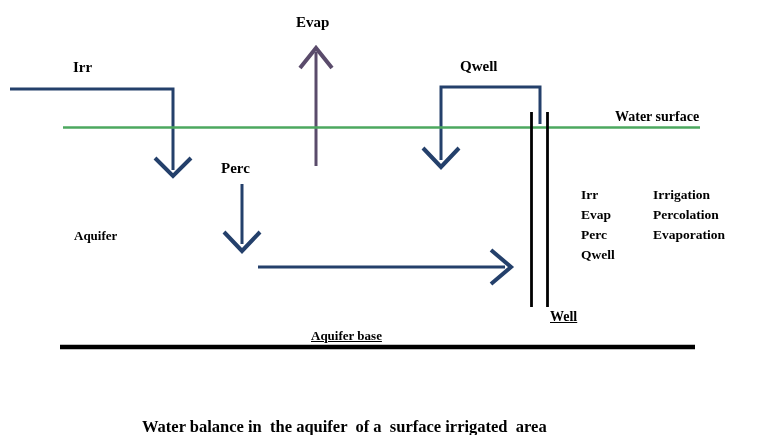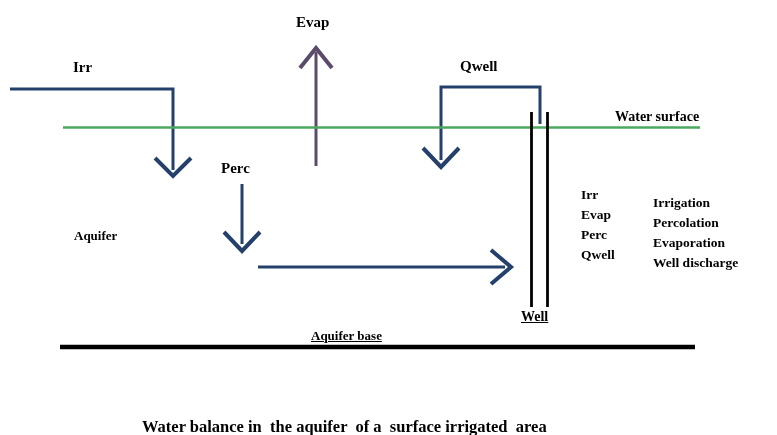--- a/index.html
+++ b/index.html
@@ -44,21 +44,21 @@
     font-size: 13.5px;
     font-weight: bold;
     color: #000000;
   }
   .legend-row {
     display: flex;
     height: 20px;
     align-items: flex-start;
   }
   .legend-abbr { width: 72px; white-space: pre; }
-  .legend-desc { white-space: pre; margin-top: 8px; }
+  .legend-desc { white-space: pre; }
   .caption {
     position: absolute;
     left: 142px;
     top: 371px;
     font-size: 16.5px;
     font-weight: bold;
     color: #000000;
     line-height: 1.35;
     white-space: pre;
   }
@@ -112,38 +112,37 @@
   <div class="lbl lbl-flow" style="left:221px; top:161px;">Perc</div>
 
   <div class="lbl lbl-flow" style="left:460px; top:59px;">Qwell</div>
 
   <div class="lbl lbl-zone" style="left:59px; top:229px;">Aquifer</div>
 
   <div class="lbl lbl-surf" style="left:615px; top:110px;">Water surface</div>
 
   <div class="lbl lbl-base" style="left:311px; top:329px;">Aquifer base</div>
 
-  <div class="lbl lbl-well" style="left:521px; top:310px;text-decoration:underline;">Well</div>
+  <div class="lbl lbl-well" style="left:550px; top:310px;text-decoration:underline;">Well</div>
 
   <div class="legend">
     <div class="legend-row">
       <span class="legend-abbr">Irr</span>
       <span class="legend-desc">Irrigation</span>
     </div>
     <div class="legend-row">
       <span class="legend-abbr">Evap</span>
       <span class="legend-desc">Percolation</span>
     </div>
     <div class="legend-row">
       <span class="legend-abbr">Perc</span>
       <span class="legend-desc">Evaporation</span>
     </div>
     <div class="legend-row">
       <span class="legend-abbr">Qwell</span>
-      <span class="legend-desc">Well discharge</span>
     </div>
   </div>
 
   <div class="caption">
     <div>Water balance in  the aquifer  of a  surface irrigated  area</div>
     
   </div>
 
 </div>
 

